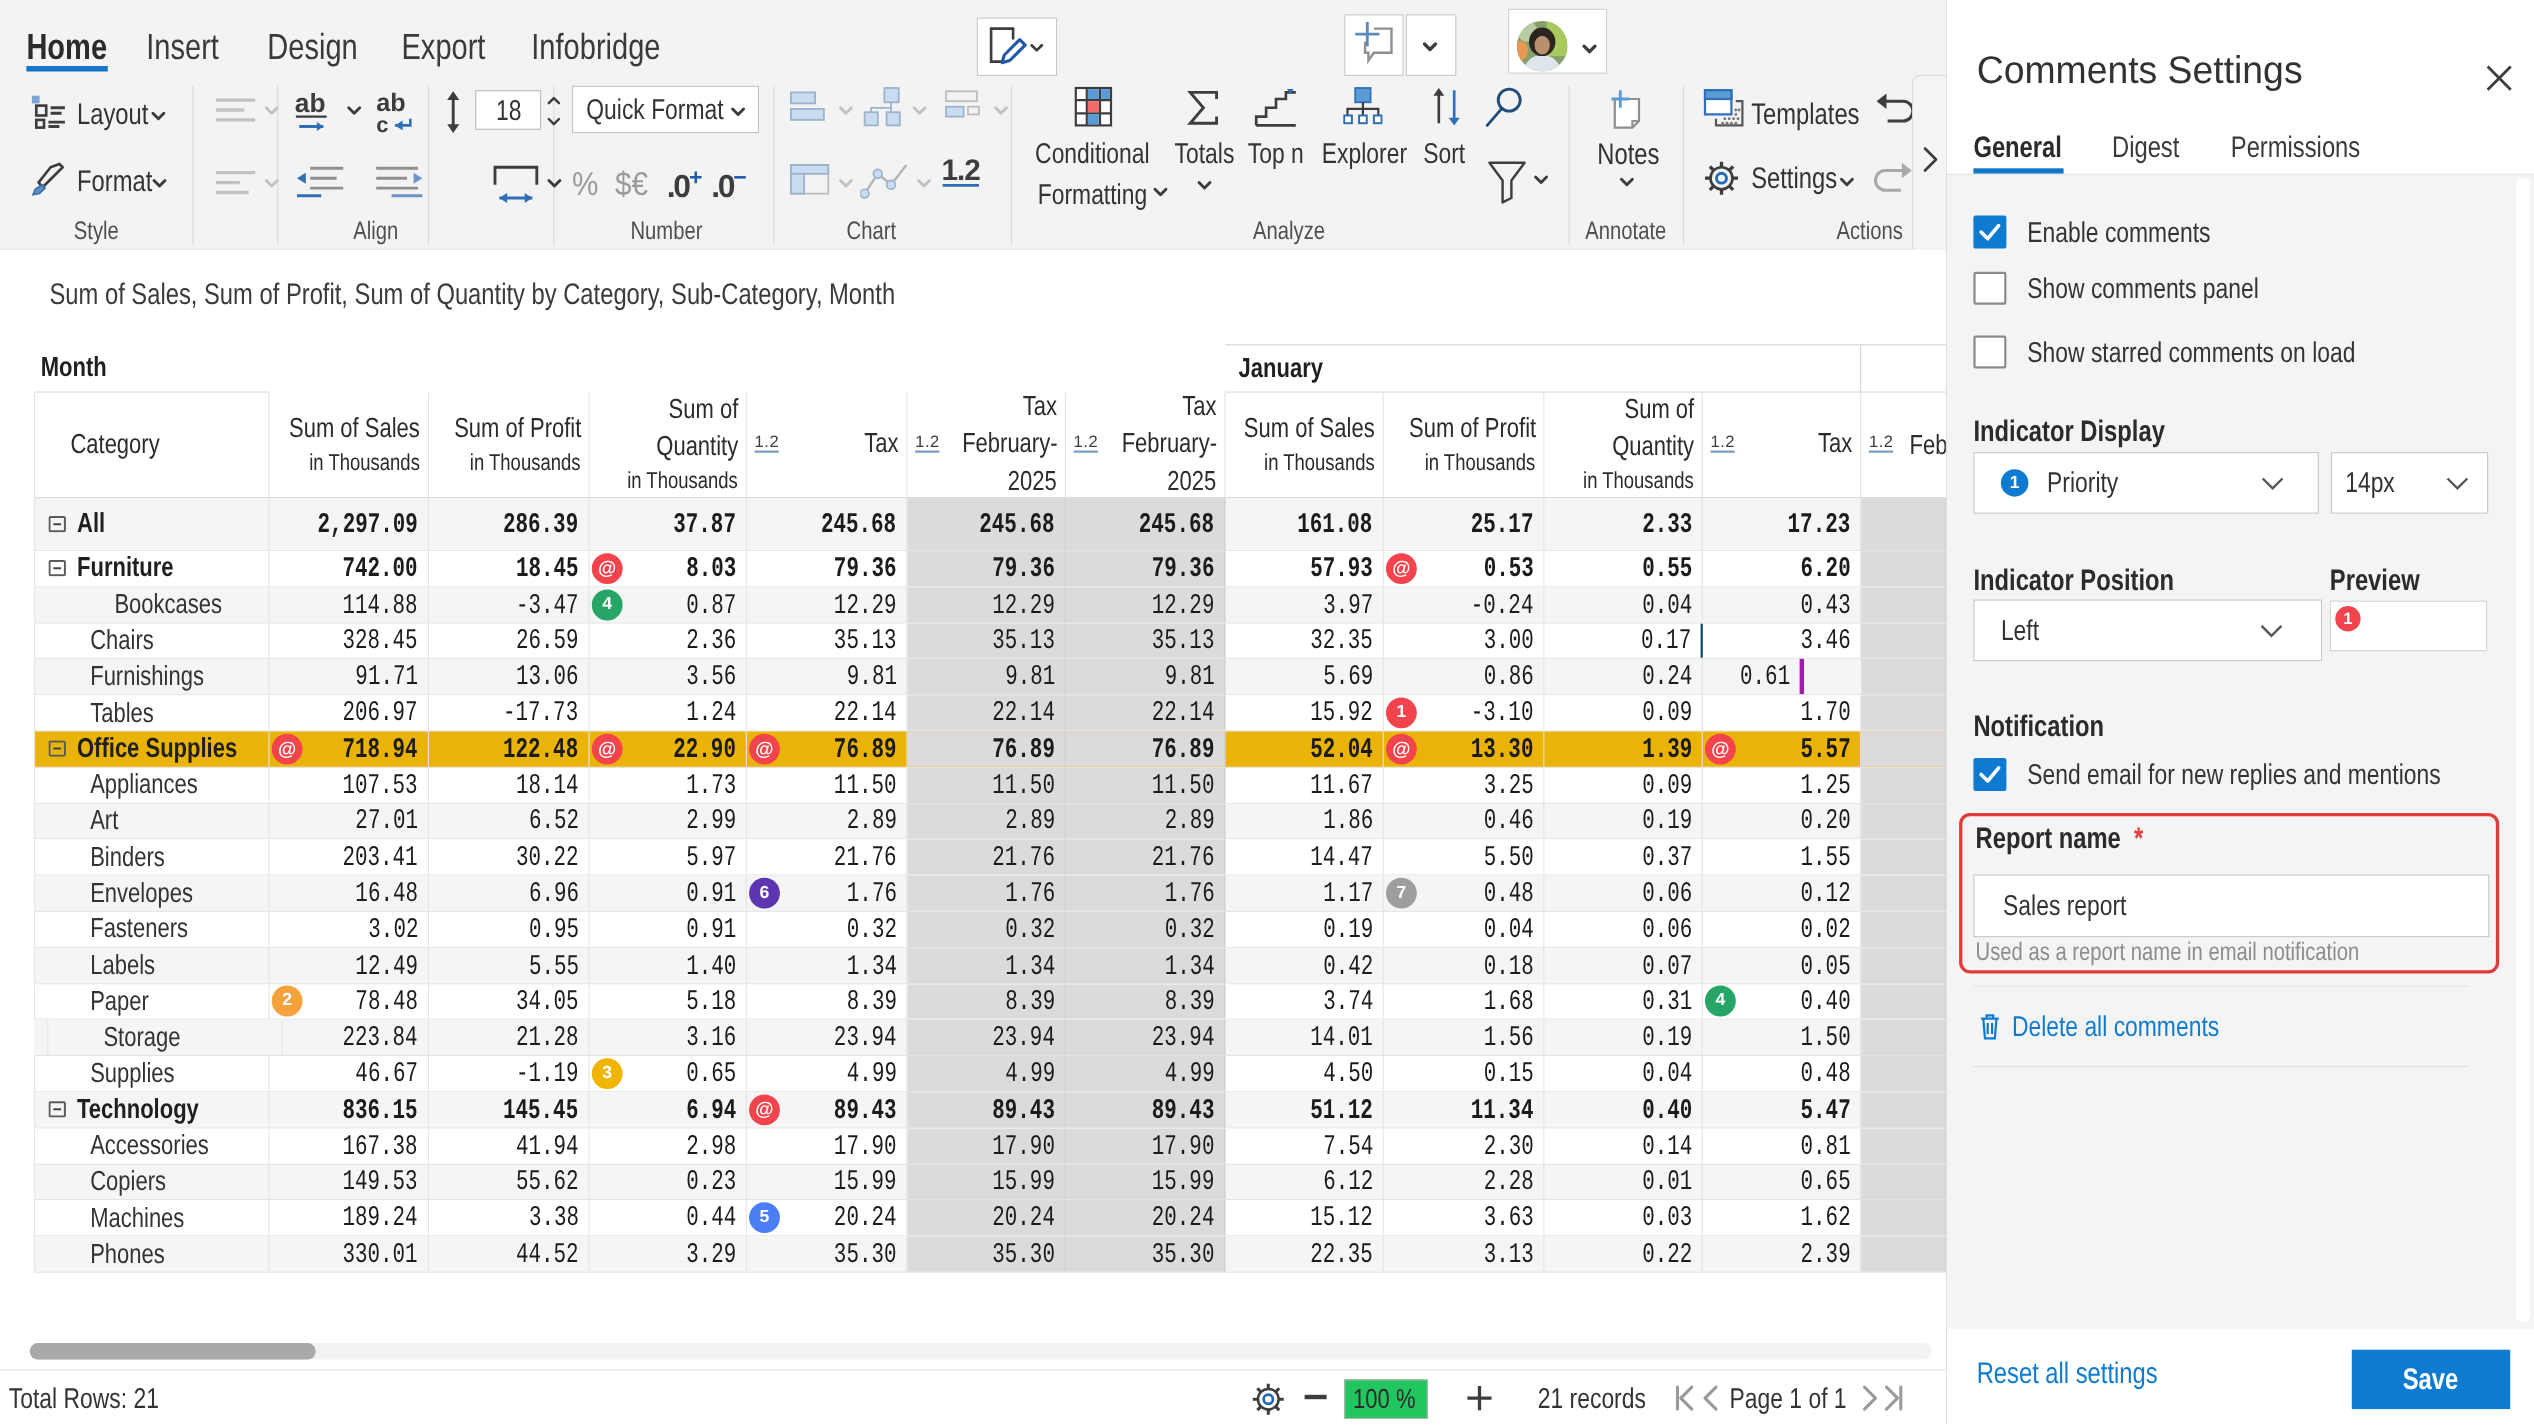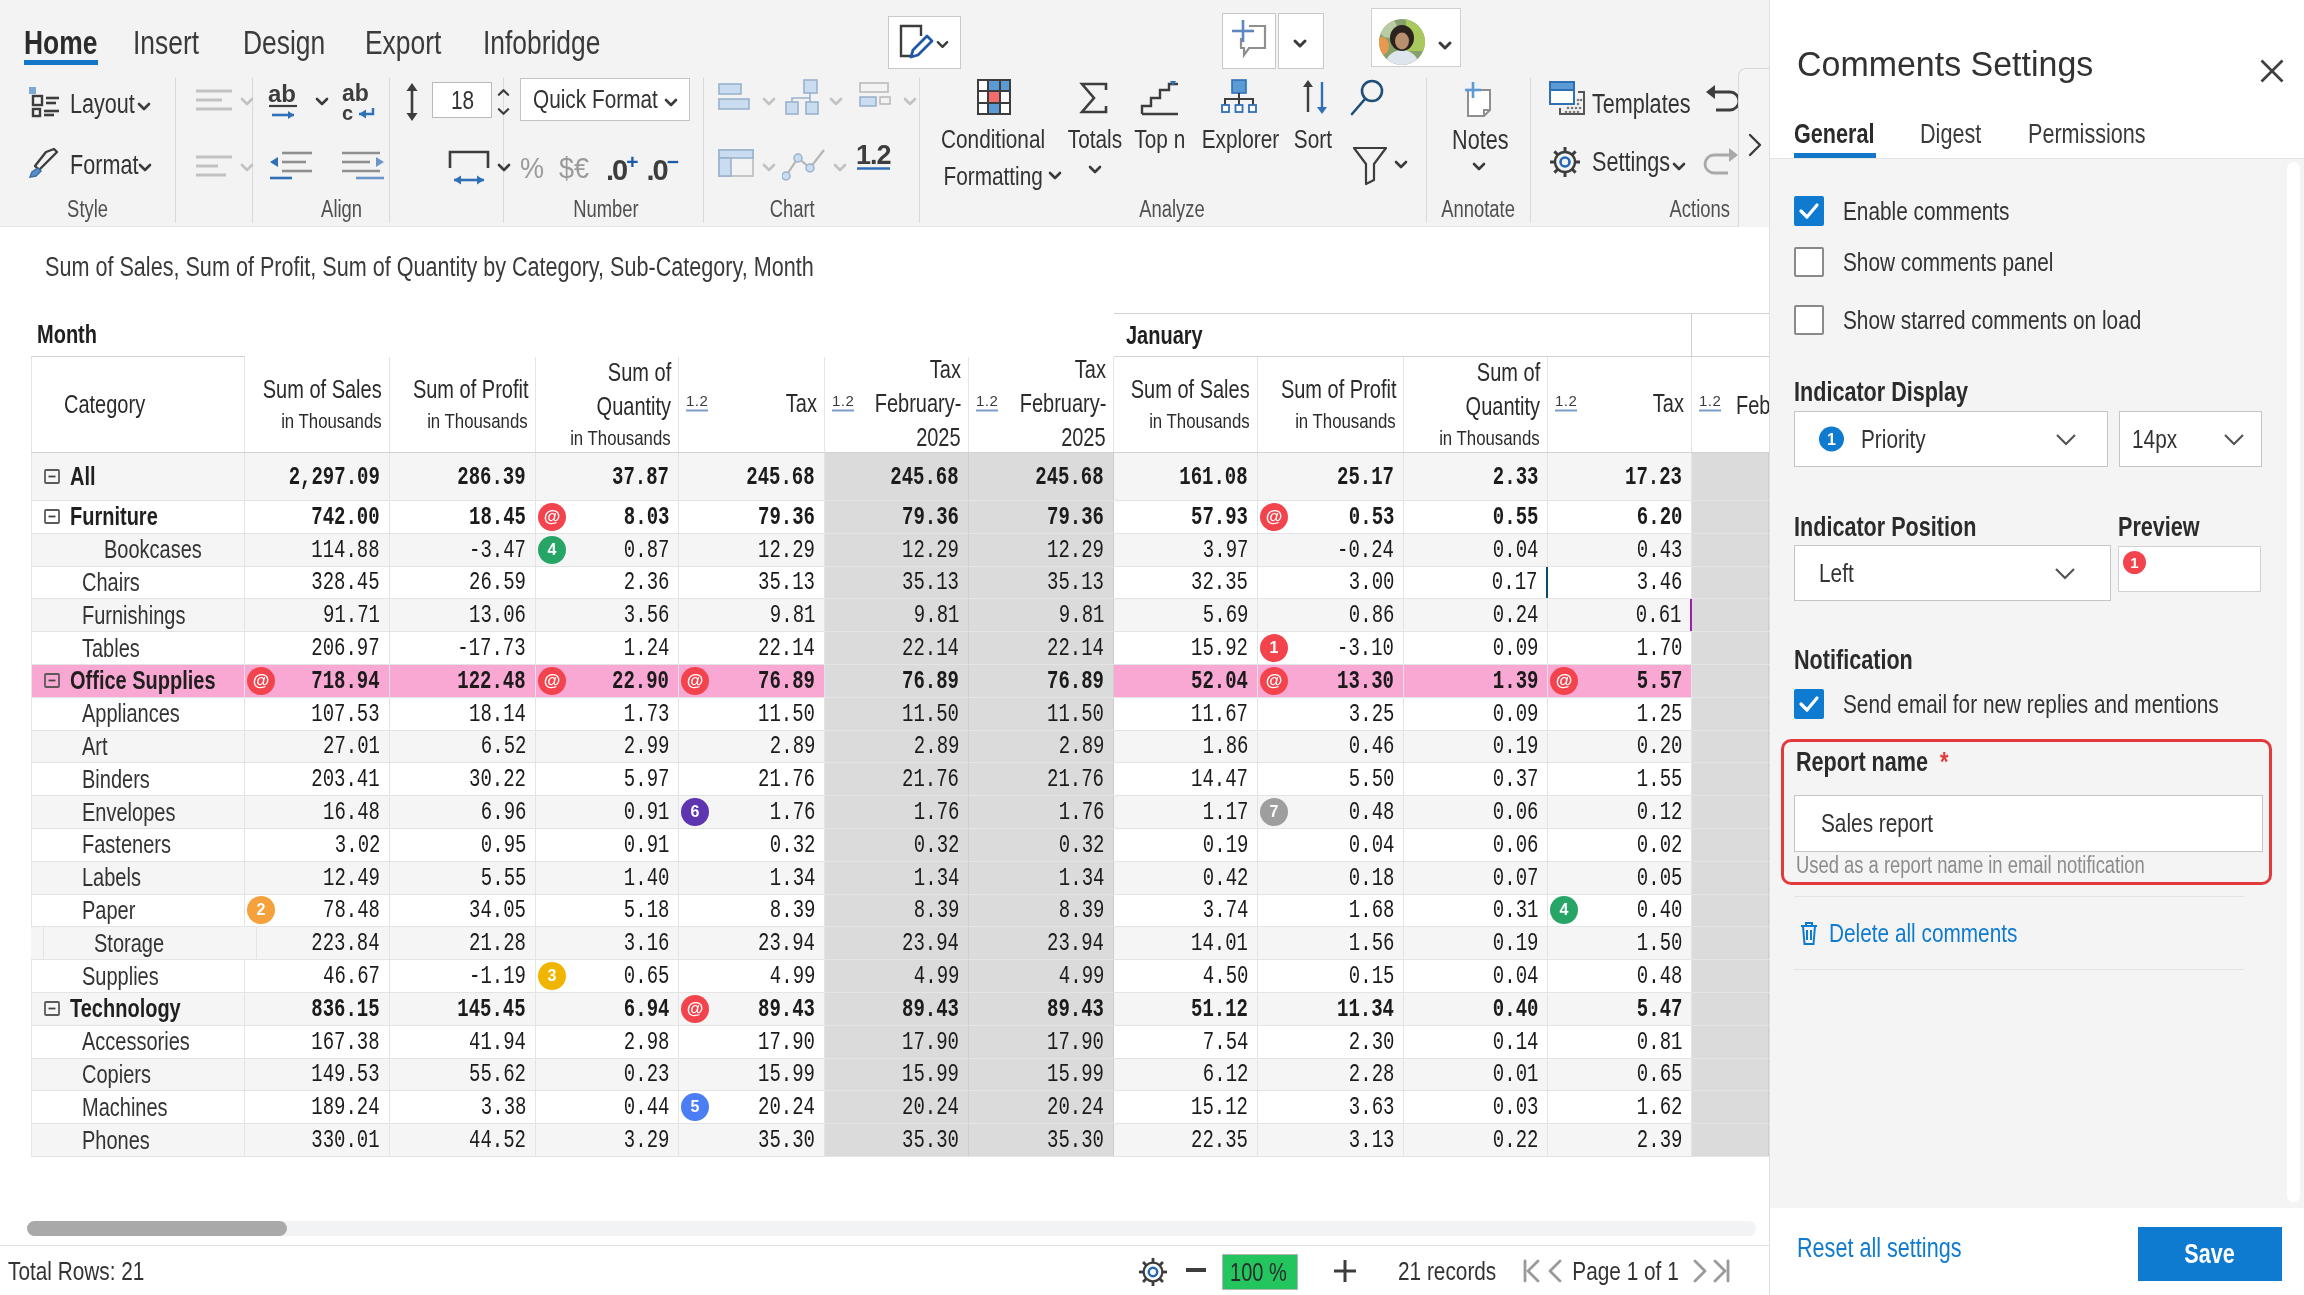--- a/index.html
+++ b/index.html
@@ -664,21 +664,21 @@
       </div>
       <div style="position:absolute;left:1083px;top:0;width:144px;height:100%;border-right:1px solid #e4e4e4;">
         <div style="position:absolute;right:9px;top:50%;transform:translateY(-50%);"><span class="mono" style="display:inline-block;transform:scaleX(0.73);transform-origin:100% 50%;font-size:26px;font-weight:400;color:#1b1b1b;white-space:nowrap;">5.69</span></div>
       </div>
       <div style="position:absolute;left:1227px;top:0;width:146px;height:100%;border-right:1px solid #e4e4e4;">
         <div style="position:absolute;right:9px;top:50%;transform:translateY(-50%);"><span class="mono" style="display:inline-block;transform:scaleX(0.73);transform-origin:100% 50%;font-size:26px;font-weight:400;color:#1b1b1b;white-space:nowrap;">0.86</span></div>
       </div>
       <div style="position:absolute;left:1373px;top:0;width:144px;height:100%;border-right:1px solid #e4e4e4;">
         <div style="position:absolute;right:9px;top:50%;transform:translateY(-50%);"><span class="mono" style="display:inline-block;transform:scaleX(0.73);transform-origin:100% 50%;font-size:26px;font-weight:400;color:#1b1b1b;white-space:nowrap;">0.24</span></div>
       </div>
-      <div style="position:absolute;left:1517px;top:0;width:144px;height:100%;border-right:2px solid #a21caf;">
+      <div style="position:absolute;left:1465px;top:0;width:144px;height:100%;border-right:4px solid #a21caf;">
         <div style="position:absolute;right:9px;top:50%;transform:translateY(-50%);"><span class="mono" style="display:inline-block;transform:scaleX(0.73);transform-origin:100% 50%;font-size:26px;font-weight:400;color:#1b1b1b;white-space:nowrap;">0.61</span></div>
       </div>
       <div style="position:absolute;left:1661px;top:0;width:77px;height:100%;background:#dbdbdb;border-right:1px solid #cdcdcd;"></div>
     </div>
     <div style="position:absolute;left:31px;top:632.2px;width:1738px;height:32.8px;background:#ffffff;border-bottom:1px solid #e4e4e4;">
       <div style="position:absolute;left:0px;top:0;width:214px;height:100%;border-right:1px solid #e4e4e4;display:flex;align-items:center;border-left:1px solid #e4e4e4;">
         <span style="margin-left:50px;"><span style="display:inline-block;transform:scaleX(0.8);transform-origin:0 50%;font-size:25px;font-weight:400;color:#333;white-space:nowrap;">Tables</span></span>
       </div>
       <div style="position:absolute;left:214px;top:0;width:145px;height:100%;border-right:1px solid #e4e4e4;">
         <div style="position:absolute;right:9px;top:50%;transform:translateY(-50%);"><span class="mono" style="display:inline-block;transform:scaleX(0.73);transform-origin:100% 50%;font-size:26px;font-weight:400;color:#1b1b1b;white-space:nowrap;">206.97</span></div>
@@ -708,21 +708,21 @@
         </div>
       </div>
       <div style="position:absolute;left:1373px;top:0;width:144px;height:100%;border-right:1px solid #e4e4e4;">
         <div style="position:absolute;right:9px;top:50%;transform:translateY(-50%);"><span class="mono" style="display:inline-block;transform:scaleX(0.73);transform-origin:100% 50%;font-size:26px;font-weight:400;color:#1b1b1b;white-space:nowrap;">0.09</span></div>
       </div>
       <div style="position:absolute;left:1517px;top:0;width:144px;height:100%;border-right:1px solid #e4e4e4;">
         <div style="position:absolute;right:9px;top:50%;transform:translateY(-50%);"><span class="mono" style="display:inline-block;transform:scaleX(0.73);transform-origin:100% 50%;font-size:26px;font-weight:400;color:#1b1b1b;white-space:nowrap;">1.70</span></div>
       </div>
       <div style="position:absolute;left:1661px;top:0;width:77px;height:100%;background:#dbdbdb;border-right:1px solid #cdcdcd;"></div>
     </div>
-    <div style="position:absolute;left:31px;top:665.0px;width:1776px;height:32.8px;background:#f9a8d4;border-bottom:1px solid #e4e4e4;">
+    <div style="position:absolute;left:31px;top:665.0px;width:1776px;height:32.8px;background:#eab308;border-bottom:1px solid #e4e4e4;">
       <div style="position:absolute;left:0px;top:0;width:214px;height:100%;border-right:1px solid #e4e4e4;display:flex;align-items:center;border-left:1px solid #e4e4e4;">
         <svg width="16" height="15" viewBox="0 0 16 15" style="margin-left:12px;flex:none;">
           <rect x="1" y="1" width="14" height="13" fill="none" stroke="#5a5a5a" stroke-width="1.8" rx="1"></rect>
           <line x1="4.5" y1="7.5" x2="11.5" y2="7.5" stroke="#444" stroke-width="1.8"></line>
         </svg>
         <span style="margin-left:10px;"><span style="display:inline-block;transform:scaleX(0.8);transform-origin:0 50%;font-size:25px;font-weight:700;color:#1f1f1f;white-space:nowrap;">Office Supplies</span></span>
       </div>
       <div style="position:absolute;left:214px;top:0;width:145px;height:100%;border-right:1px solid #e4e4e4;">
         <div style="position:absolute;right:9px;top:50%;transform:translateY(-50%);"><span class="mono" style="display:inline-block;transform:scaleX(0.73);transform-origin:100% 50%;font-size:26px;font-weight:700;color:#1b1b1b;white-space:nowrap;">718.94</span></div>
         <div style="position:absolute;left:2px;top:50%;transform:translateY(-50%);width:28px;height:28px;border-radius:50%;background:#f3444e;display:flex;align-items:center;justify-content:center;">

